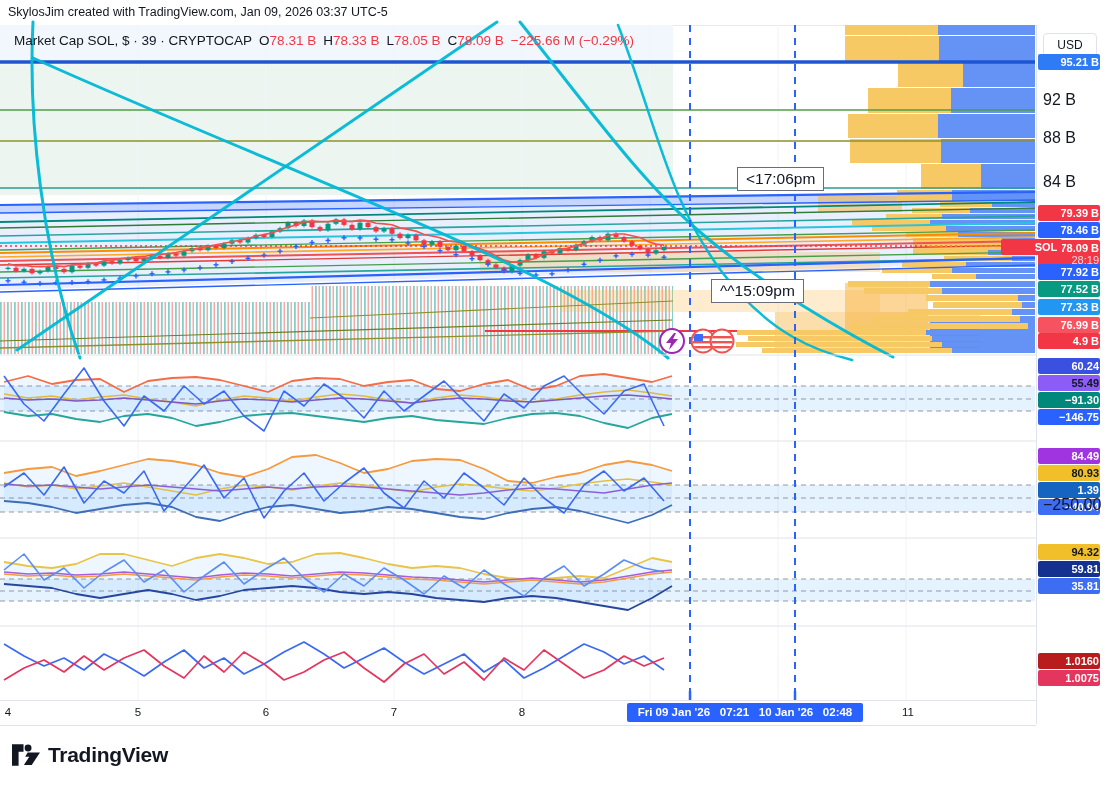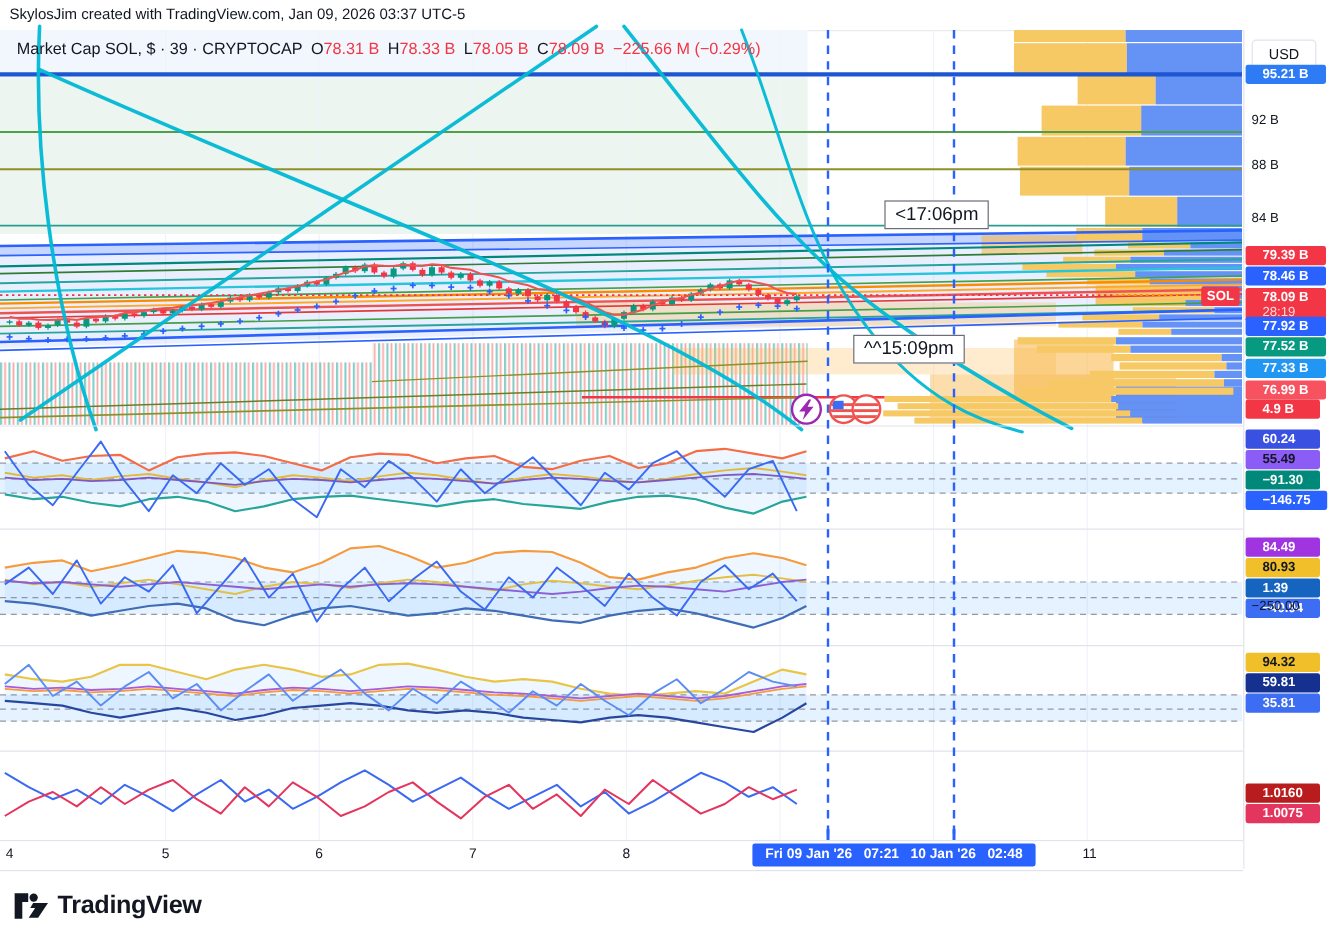--- a/index.html
+++ b/index.html
@@ -14,28 +14,28 @@
   .titlerow .ok{color:#131722;margin-left:7px;}
   .titlerow .ov{color:#f23645;}
   .titlerow .chg{color:#f23645;margin-left:7px;}
   svg#cv{position:absolute;left:0;top:0;z-index:10;}
   .axis-right{position:absolute;left:1036px;top:25px;width:72px;height:699px;background:#fff;
               border-left:1px solid #e0e3eb;z-index:20;}
   .usd-btn{position:absolute;left:6px;top:8px;width:52px;height:22px;border:1px solid #e0e3eb;
            border-radius:4px;background:#fff;font-size:12px;color:#131722;text-align:center;
            line-height:22px;}
   .pbadge{position:absolute;left:1px;transform:translateY(-50%);min-width:62px;box-sizing:border-box;
-          padding:2px 14px;border-radius:2px;font-size:11px;font-weight:700;color:#fff;
-          text-align:left;line-height:12px;white-space:nowrap;}
+          padding:2px 1px;border-radius:2px;font-size:11px;font-weight:700;color:#fff;
+          text-align:right;line-height:12px;white-space:nowrap;}
   .pbadge .sub{display:block;font-weight:400;opacity:.8;font-size:11px;}
-  .pplain{position:absolute;left:6px;transform:translateY(-50%);font-size:11px;color:#131722;
+  .pplain{position:absolute;left:6px;transform:translateY(-50%);font-size:16px;color:#131722;
           font-weight:400;white-space:nowrap;}
   .sol-label{position:absolute;left:1001px;top:239px;width:32px;height:16px;background:#f23645;
              color:#fff;font-size:11px;font-weight:700;text-align:center;line-height:16px;
-             border-radius:2px;z-index:21;}
+             border-radius:2px;z-index:21;padding-left:29px;}
   .anno{position:absolute;background:#fff;border:1px solid #6a6d78;color:#131722;font-size:15.5px;
         font-weight:500;padding:2px 8px;z-index:25;white-space:nowrap;}
   .timeaxis{position:absolute;left:0;top:700px;width:1036px;height:24px;background:#fff;
             border-top:1px solid #e0e3eb;border-bottom:1px solid #e0e3eb;z-index:20;}
   .ttick{position:absolute;top:5px;transform:translateX(-50%);font-size:11.5px;color:#131722;}
   .tbadge{position:absolute;top:2px;height:19px;background:#2962ff;border-radius:2px;color:#fff;
           font-size:11.5px;font-weight:700;text-align:center;line-height:19px;white-space:nowrap;}
   .logo{position:absolute;left:12px;top:742px;display:flex;align-items:center;z-index:20;}
   .logo .lt{font-size:21px;font-weight:700;color:#131722;margin-left:8px;letter-spacing:-.3px;}
   .eventicons{position:absolute;left:658px;top:326px;z-index:24;}

